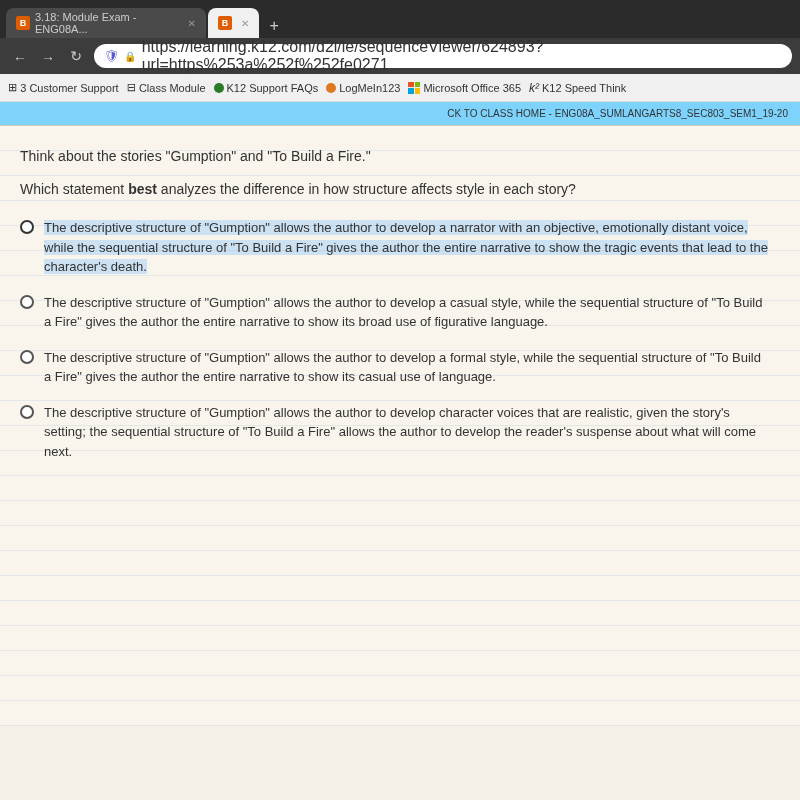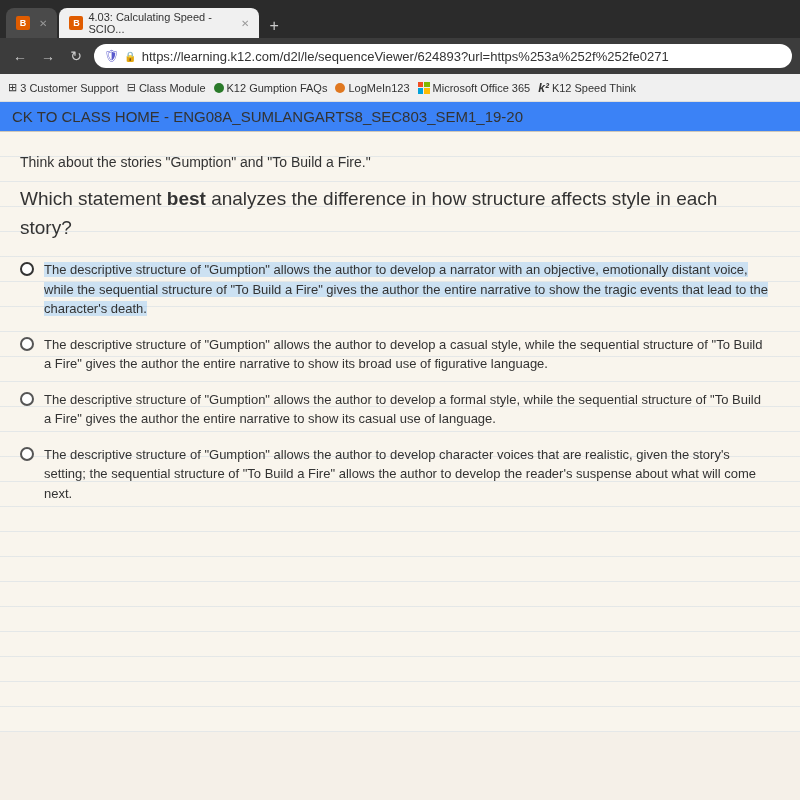--- a/index.html
+++ b/index.html
@@ -135,26 +135,27 @@
     
     .page-content {
       background: #f5f0e8;
       width: 100%;
       height: calc(800px - 38px - 36px - 28px);
       overflow-y: auto;
       position: relative;
     }
 
     .back-link {
-      font-size: 15px;
+      font-size: 10px;
       color: #333;
       padding: 6px 12px;
-      background: #3b82f6;
+      background: #7dd3fc;
       border-bottom: 1px solid #d0c8b8;
       display: block;
+      text-align: right;
     }
 
     .question-container {
       padding: 20px 30px 20px 20px;
       background: #f9f5ed;
       background-image: 
         repeating-linear-gradient(
           transparent,
           transparent 24px,
           rgba(180, 200, 220, 0.3) 24px,
@@ -164,21 +165,21 @@
     }
 
     .question-intro {
       font-size: 14px;
       color: #333;
       margin-bottom: 12px;
       line-height: 1.5;
     }
 
     .question-text {
-      font-size: 19px;
+      font-size: 14px;
       color: #333;
       margin-bottom: 18px;
       line-height: 1.5;
     }
 
     .answer-options {
       display: flex;
       flex-direction: column;
       gap: 16px;
     }
@@ -209,21 +210,21 @@
       font-size: 13px;
       color: #333;
       line-height: 1.5;
     }
 
     .highlight-text {
       background: rgba(100, 180, 255, 0.3);
     }
 
     .address-url {
-      font-size: 13px;
+      font-size: 16px;
       color: #333;
     }
 
     .nav-buttons {
       display: flex;
       gap: 4px;
       align-items: center;
     }
 
     .nav-btn {
@@ -240,25 +241,25 @@
     }
   </style>
 </head>
 <body>
 
 <div class="browser-chrome">
 
   <div class="tab-bar">
     <div class="tab">
       <div class="tab-icon">B</div>
+      <span>3.18: Module Exam - ENG08A...</span>
       <span class="tab-close">✕</span>
     </div>
     <div class="tab active">
       <div class="tab-icon">B</div>
-      <span>4.03: Calculating Speed - SCIO...</span>
       <span class="tab-close">✕</span>
     </div>
     <button class="tab-new">+</button>
   </div>
 
   <div class="address-bar">
     <div class="nav-buttons">
       <button class="nav-btn">←</button>
       <button class="nav-btn">→</button>
       <button class="nav-btn">↻</button>
@@ -274,37 +275,37 @@
     <a class="bookmark-item">
       <span style="font-size:11px;">⊞</span>
       <span>3 Customer Support</span>
     </a>
     <a class="bookmark-item">
       <span style="font-size:11px;">⊟</span>
       <span>Class Module</span>
     </a>
     <a class="bookmark-item">
       <span style="display:inline-block;width:10px;height:10px;background:#2a7a2a;border-radius:50%;vertical-align:middle;"></span>
-      <span>K12 Gumption FAQs</span>
+      <span>K12 Support FAQs</span>
     </a>
     <a class="bookmark-item">
       <span style="display:inline-block;width:10px;height:10px;background:#e07820;border-radius:50%;vertical-align:middle;"></span>
       <span>LogMeIn123</span>
     </a>
     <a class="bookmark-item">
       <span style="display:inline-grid;grid-template-columns:1fr 1fr;width:12px;height:12px;gap:1px;vertical-align:middle;">
         <span style="background:#f04e23;"></span>
         <span style="background:#80b901;"></span>
         <span style="background:#02a2da;"></span>
         <span style="background:#febc05;"></span>
       </span>
       <span>Microsoft Office 365</span>
     </a>
     <a class="bookmark-item">
-      <span style="font-weight:bold;font-style:italic;font-size:12px;color:#333;">k²</span>
+      <span style="font-weight:normal;font-style:italic;font-size:12px;color:#333;">k²</span>
       <span>K12 Speed Think</span>
     </a>
   </div>
 </div>
 
 <div class="page-content">
   <span class="back-link">CK TO CLASS HOME - ENG08A_SUMLANGARTS8_SEC803_SEM1_19-20</span>
 
   <div class="question-container">
     <p class="question-intro">Think about the stories "Gumption" and "To Build a Fire."</p>

